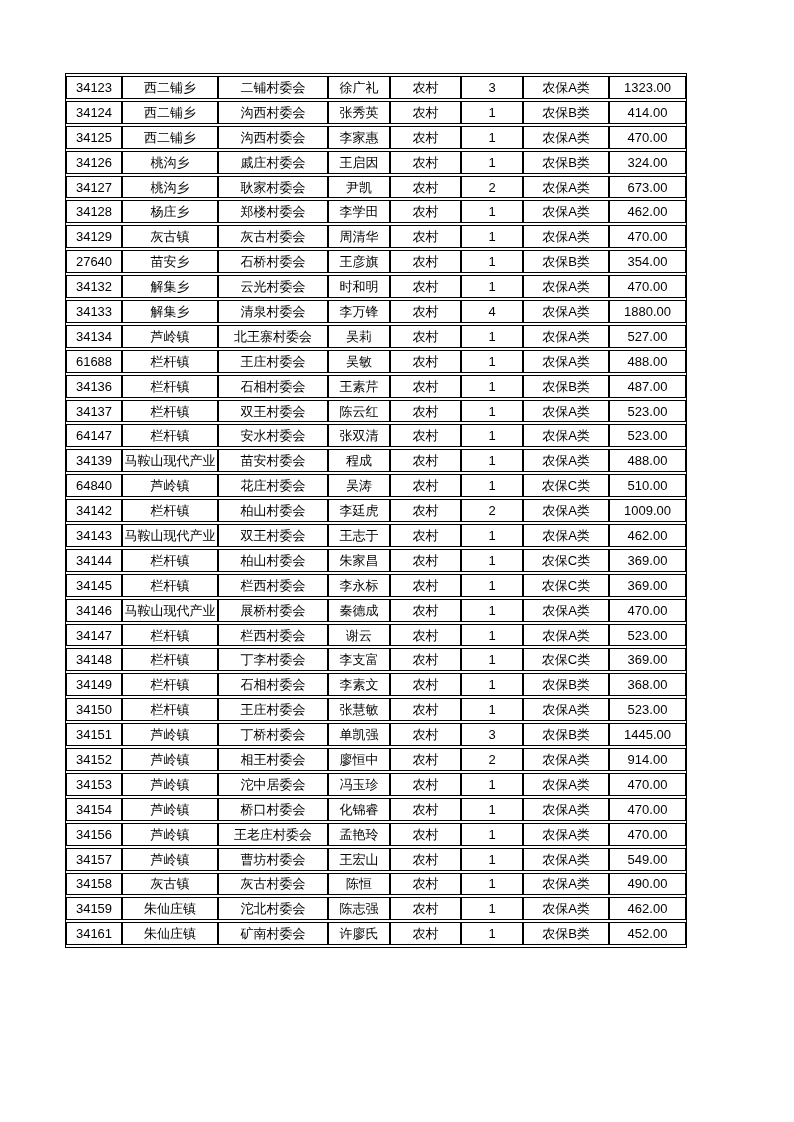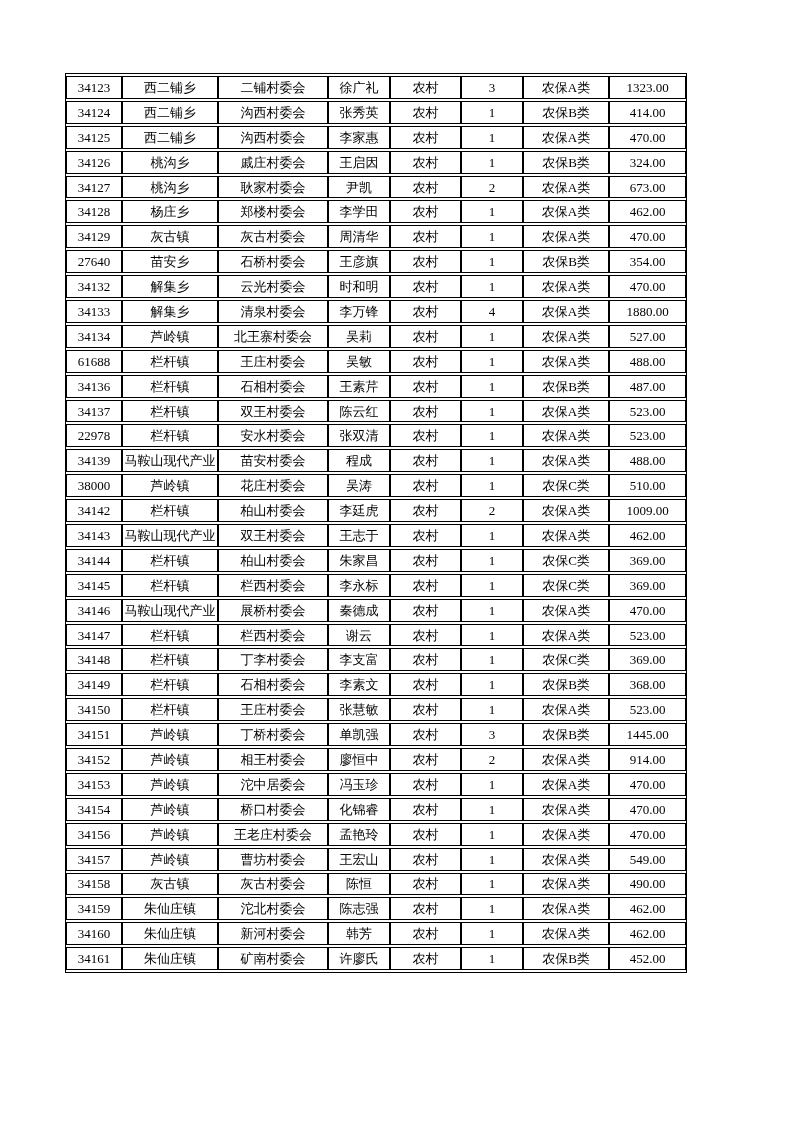--- a/index.html
+++ b/index.html
@@ -6,21 +6,21 @@
     margin: 0;
     padding: 0;
     background: #ffffff;
   }
   .page {
     position: relative;
     width: 794px;
     height: 1122px;
     background: #ffffff;
     overflow: hidden;
-    font-family: Liberation Serif, serif;
+    font-family: Liberation Sans, sans-serif;
     color: #000000;
   }
   table.data-table {
     position: absolute;
     left: 65px;
     top: 73px;
     border-collapse: separate;
     border-spacing: 0 2px;
     border: 1px solid #000000;
     table-layout: fixed;
@@ -198,41 +198,41 @@
           <td>34137</td>
           <td>栏杆镇</td>
           <td>双王村委会</td>
           <td>陈云红</td>
           <td>农村</td>
           <td>1</td>
           <td>农保A类</td>
           <td>523.00</td>
         </tr>
         <tr>
-          <td>22978</td>
+          <td>64147</td>
           <td>栏杆镇</td>
           <td>安水村委会</td>
           <td>张双清</td>
           <td>农村</td>
           <td>1</td>
           <td>农保A类</td>
           <td>523.00</td>
         </tr>
         <tr>
           <td>34139</td>
           <td>马鞍山现代产业</td>
           <td>苗安村委会</td>
           <td>程成</td>
           <td>农村</td>
           <td>1</td>
           <td>农保A类</td>
           <td>488.00</td>
         </tr>
         <tr>
-          <td>38000</td>
+          <td>64840</td>
           <td>芦岭镇</td>
           <td>花庄村委会</td>
           <td>吴涛</td>
           <td>农村</td>
           <td>1</td>
           <td>农保C类</td>
           <td>510.00</td>
         </tr>
         <tr>
           <td>34142</td>
@@ -392,30 +392,20 @@
           <td>农村</td>
           <td>1</td>
           <td>农保A类</td>
           <td>490.00</td>
         </tr>
         <tr>
           <td>34159</td>
           <td>朱仙庄镇</td>
           <td>沱北村委会</td>
           <td>陈志强</td>
-          <td>农村</td>
-          <td>1</td>
-          <td>农保A类</td>
-          <td>462.00</td>
-        </tr>
-        <tr>
-          <td>34160</td>
-          <td>朱仙庄镇</td>
-          <td>新河村委会</td>
-          <td>韩芳</td>
           <td>农村</td>
           <td>1</td>
           <td>农保A类</td>
           <td>462.00</td>
         </tr>
         <tr>
           <td>34161</td>
           <td>朱仙庄镇</td>
           <td>矿南村委会</td>
           <td>许廖氏</td>

